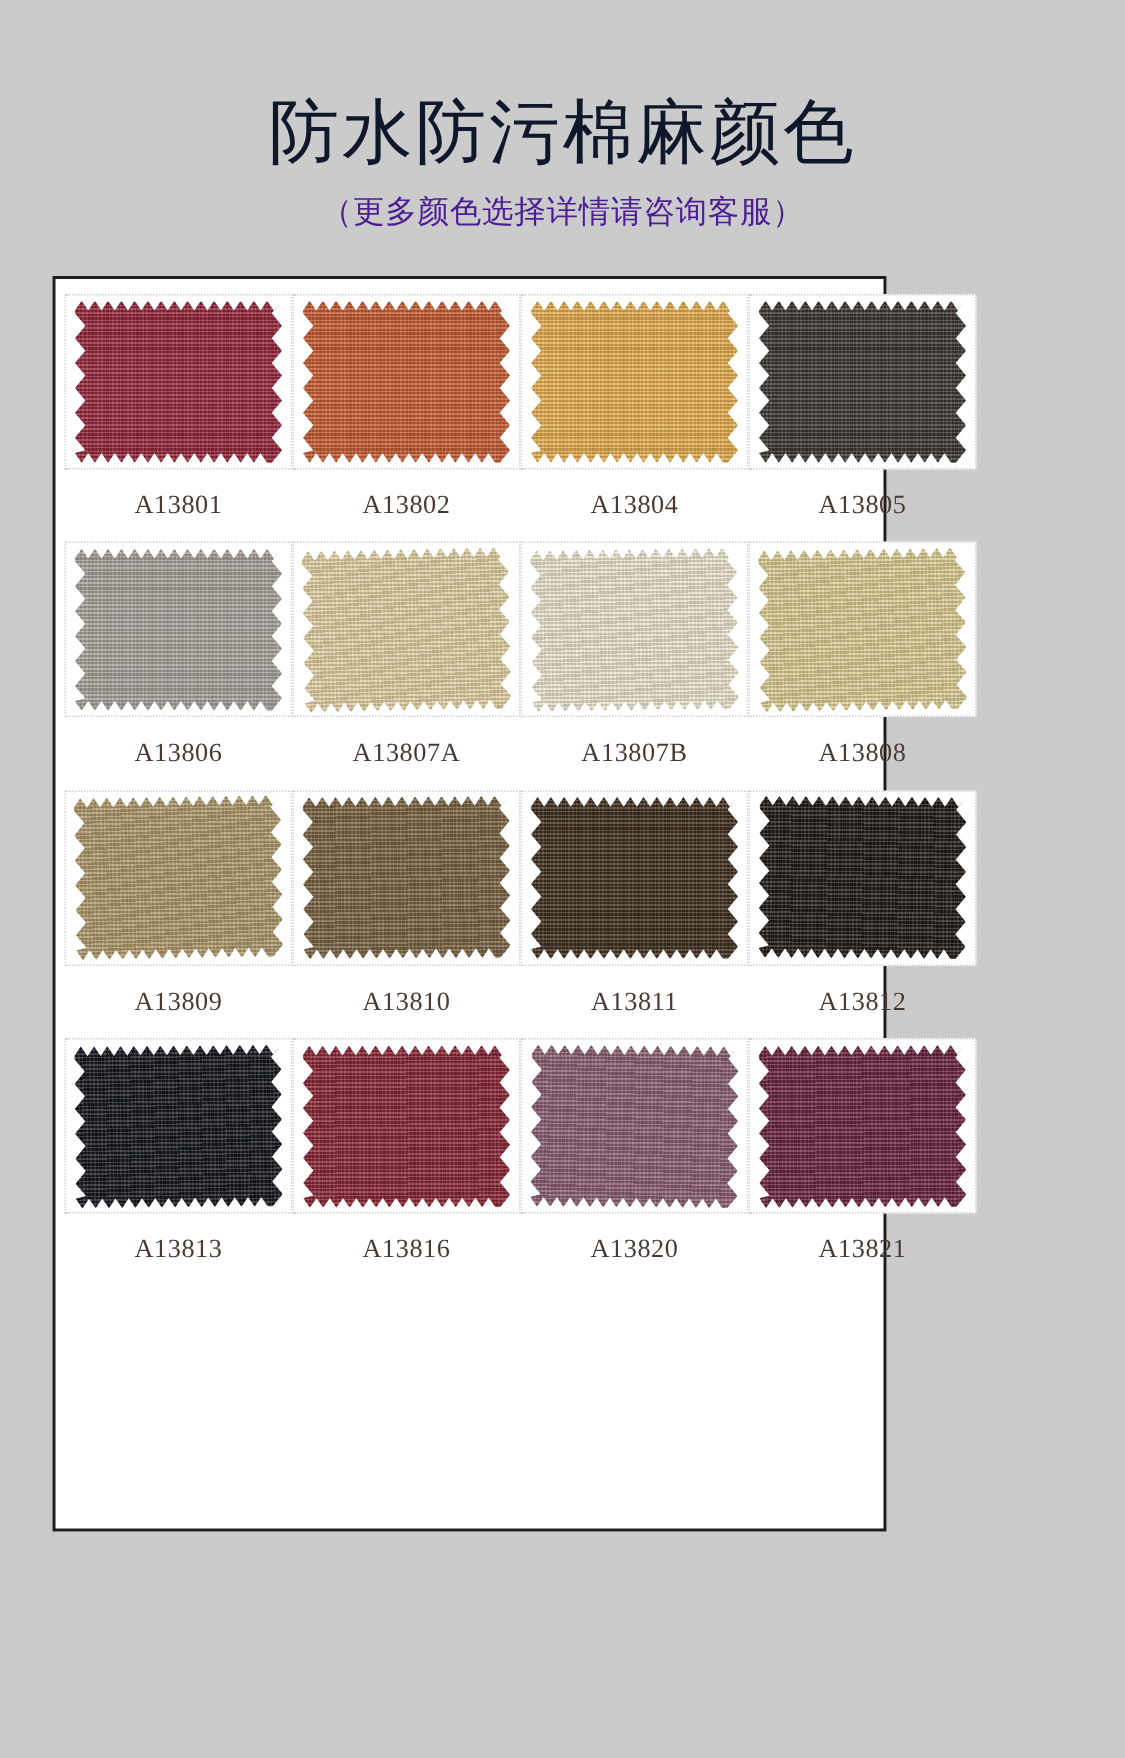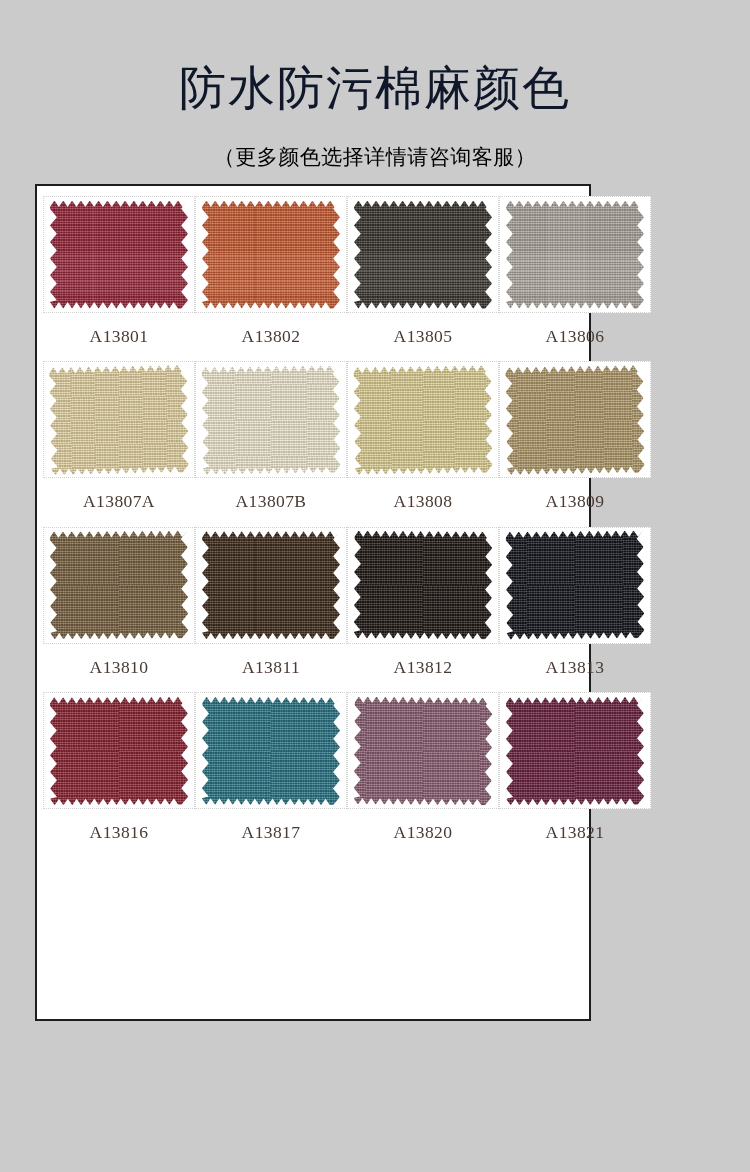--- a/index.html
+++ b/index.html
@@ -28,26 +28,26 @@
   .page-title {
     font-family: "Liberation Sans", "DejaVu Sans", sans-serif;
     font-size: 47px;
     font-weight: 400;
     letter-spacing: 2px;
     color: #0f172a;
     line-height: 1.12;
   }
 
   .page-subtitle {
-    margin-top: 28px;
+    margin-top: 12px;
     font-family: "Liberation Sans", "DejaVu Sans", sans-serif;
     font-size: 21px;
     font-weight: 400;
     letter-spacing: 0.5px;
-    color: #000000;
+    color: #4c1d95;
   }
 
   
   .panel {
     position: absolute;
     left: 35px;
     top: 184px;
     width: 556px;
     height: 837px;
     background: #ffffff;
@@ -189,20 +189,28 @@
           <div class="swatch-frame">
             <div class="swatch-fabric" style="transform: rotate(0deg);">
               <div class="fab" style="background: rgb(199, 92, 51);"></div>
             </div>
           </div>
           <div class="swatch-label">A13802</div>
         </div>
         <div class="swatch-cell">
           <div class="swatch-frame">
             <div class="swatch-fabric" style="transform: rotate(0deg);">
+              <div class="fab" style="background: rgb(229, 174, 78);"></div>
+            </div>
+          </div>
+          <div class="swatch-label">A13804</div>
+        </div>
+        <div class="swatch-cell">
+          <div class="swatch-frame">
+            <div class="swatch-fabric" style="transform: rotate(0deg);">
               <div class="fab" style="background: rgb(58, 53, 47);"></div>
             </div>
           </div>
           <div class="swatch-label">A13805</div>
         </div>
         <div class="swatch-cell">
           <div class="swatch-frame">
             <div class="swatch-fabric" style="transform: rotate(0deg);">
               <div class="fab" style="background: rgb(169, 163, 155);"></div>
             </div>
@@ -276,28 +284,20 @@
         <div class="swatch-cell">
           <div class="swatch-frame">
             <div class="swatch-fabric" style="transform: rotate(-0.2deg);">
               <div class="fab" style="background: rgb(138, 37, 51);"></div>
             </div>
           </div>
           <div class="swatch-label">A13816</div>
         </div>
         <div class="swatch-cell">
           <div class="swatch-frame">
-            <div class="swatch-fabric" style="transform: rotate(0.2deg);">
-              <div class="fab" style="background: rgb(42, 116, 132);"></div>
-            </div>
-          </div>
-          <div class="swatch-label">A13817</div>
-        </div>
-        <div class="swatch-cell">
-          <div class="swatch-frame">
             <div class="swatch-fabric" style="transform: rotate(0.5deg);">
               <div class="fab" style="background: rgb(138, 95, 114);"></div>
             </div>
           </div>
           <div class="swatch-label">A13820</div>
         </div>
         <div class="swatch-cell">
           <div class="swatch-frame">
             <div class="swatch-fabric" style="transform: rotate(-0.3deg);">
               <div class="fab" style="background: rgb(107, 35, 64);"></div>

